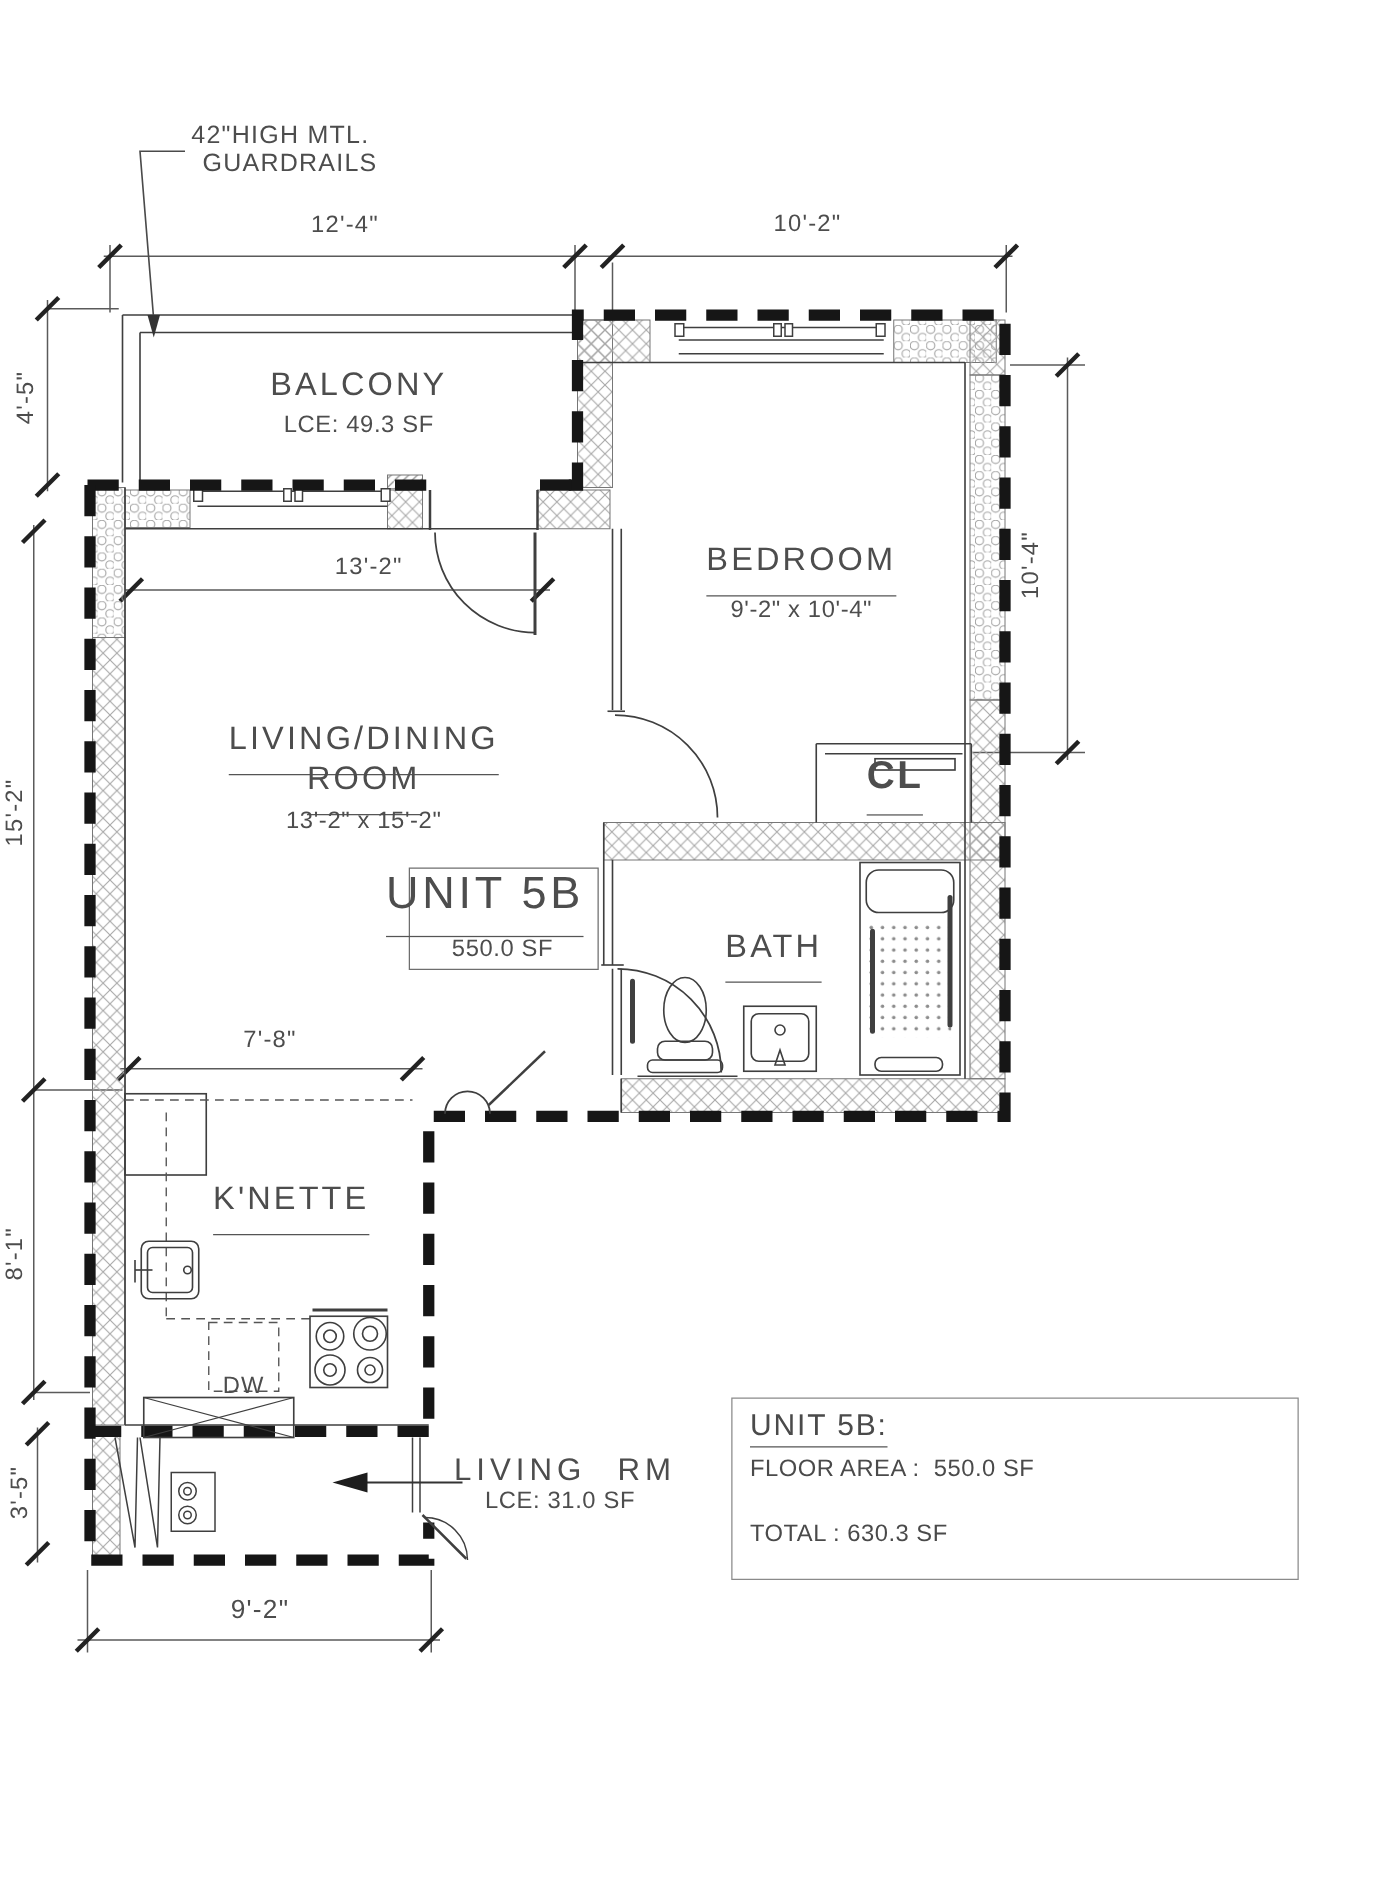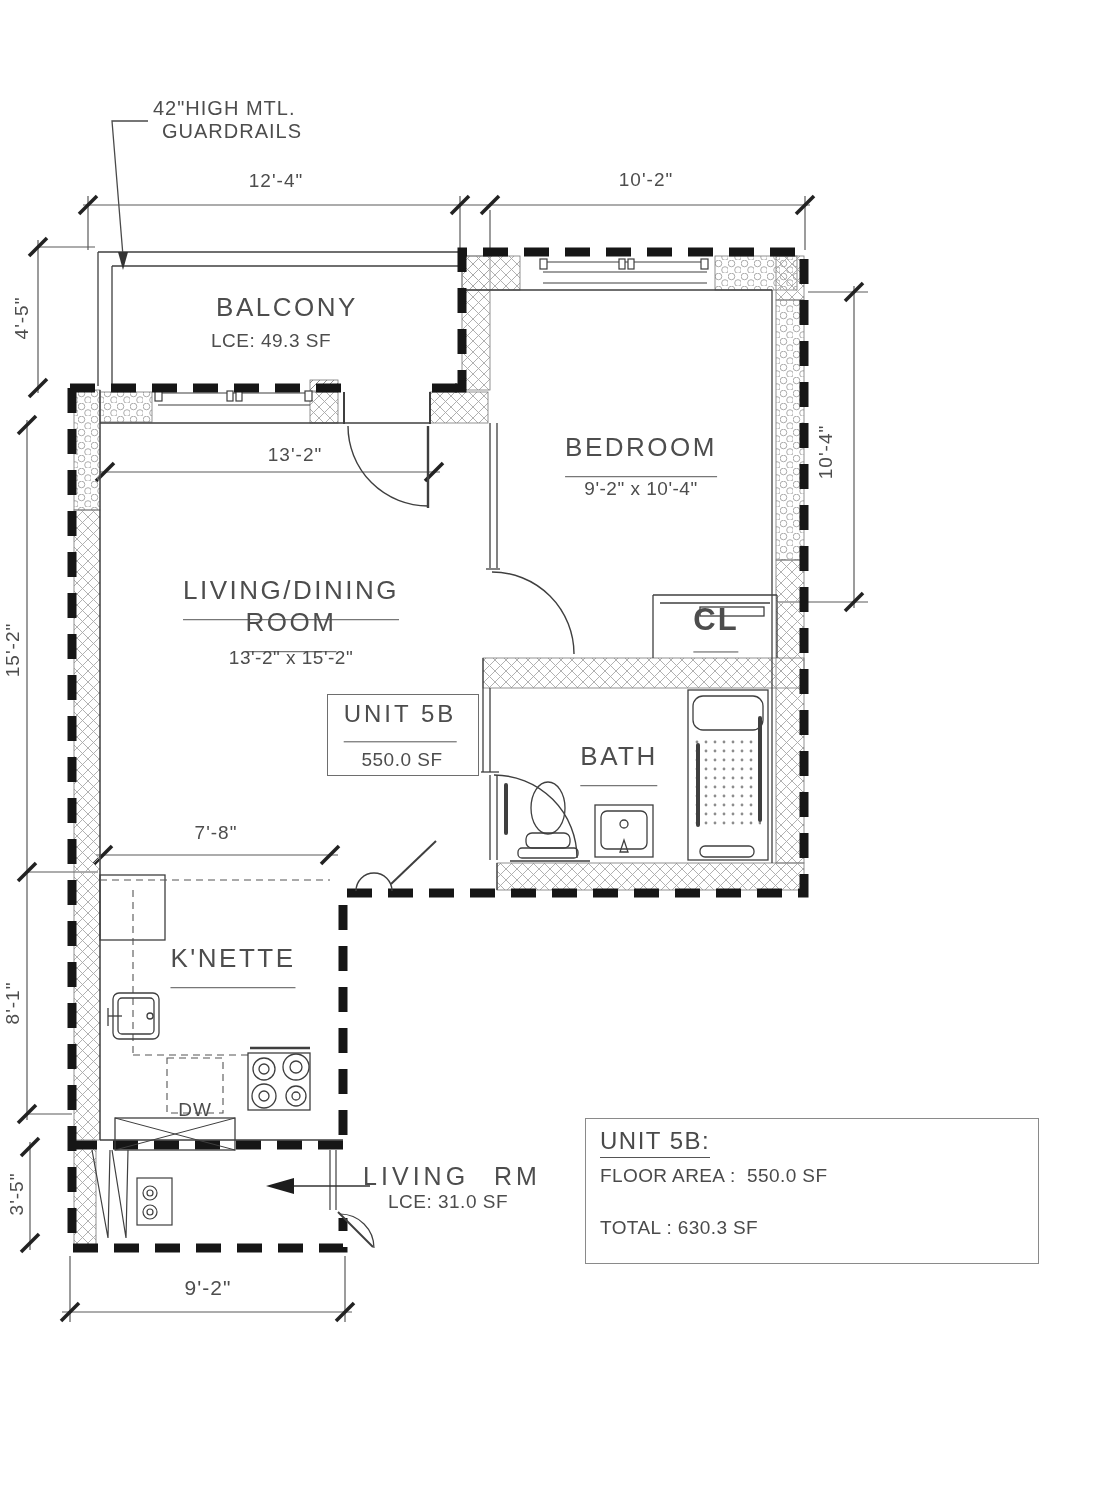--- a/index.html
+++ b/index.html
@@ -265,31 +265,31 @@
   <div class="lbl dim rot" style="left:22px;top:318px;">4'-5"</div>
   <div class="lbl dim ctr" style="left:295px;top:455px;">13'-2"</div>
   <div class="lbl dim rot" style="left:13px;top:650px;">15'-2"</div>
   <div class="lbl dim rot" style="left:826px;top:452px;">10'-4"</div>
   <div class="lbl dim ctr" style="left:216px;top:833px;">7'-8"</div>
   <div class="lbl dim rot" style="left:13px;top:1003px;">8'-1"</div>
   <div class="lbl dim rot" style="left:17px;top:1194px;">3'-5"</div>
   <div class="lbl dim ctr" style="left:208px;top:1288px;font-size:21px;">9'-2"</div>
 
   <div class="lbl room ctr" style="left:287px;top:307px;">BALCONY</div>
-  <div class="lbl sub ctr" style="left:271px;top:341px;">LCE: 49.3 SF</div>
+  <div class="lbl sub ctr" style="left:287px;top:341px;">LCE: 49.3 SF</div>
 
   <div class="lbl room ctr ul" style="left:641px;top:455px;">BEDROOM</div>
   <div class="lbl sub ctr" style="left:641px;top:489px;">9'-2" x 10'-4"</div>
 
   <div class="lbl room ctr ul" style="left:291px;top:598px;">LIVING/DINING</div>
   <div class="lbl room ctr ul" style="left:291px;top:630px;">ROOM</div>
   <div class="lbl sub ctr" style="left:291px;top:658px;">13'-2" x 15'-2"</div>
 
   <div id="unit-box"></div>
-  <div class="lbl ctr ul" style="left:400px;top:722px;font-size:24px;letter-spacing:3px;">UNIT 5B</div>
+  <div class="lbl ctr ul" style="left:388px;top:722px;font-size:36px;letter-spacing:3px;">UNIT 5B</div>
   <div class="lbl sub ctr" style="left:402px;top:760px;">550.0 SF</div>
 
   <div class="lbl room ctr ul" style="left:619px;top:764px;">BATH</div>
   <div class="lbl ctr ul" style="left:716px;top:628px;font-size:31px;letter-spacing:2px;font-weight:bold;">CL</div>
   <div class="lbl room ctr ul" style="left:233px;top:966px;">K'NETTE</div>
   <div class="lbl ctr" style="left:195px;top:1086px;font-size:19px;margin-top:24px;">DW</div>
 
   <div class="lbl ctr" style="left:452px;top:1177px;font-size:25px;letter-spacing:4px;word-spacing:14px;white-space:nowrap;">LIVING RM</div>
   <div class="lbl sub ctr" style="left:448px;top:1202px;">LCE: 31.0 SF</div>
 

